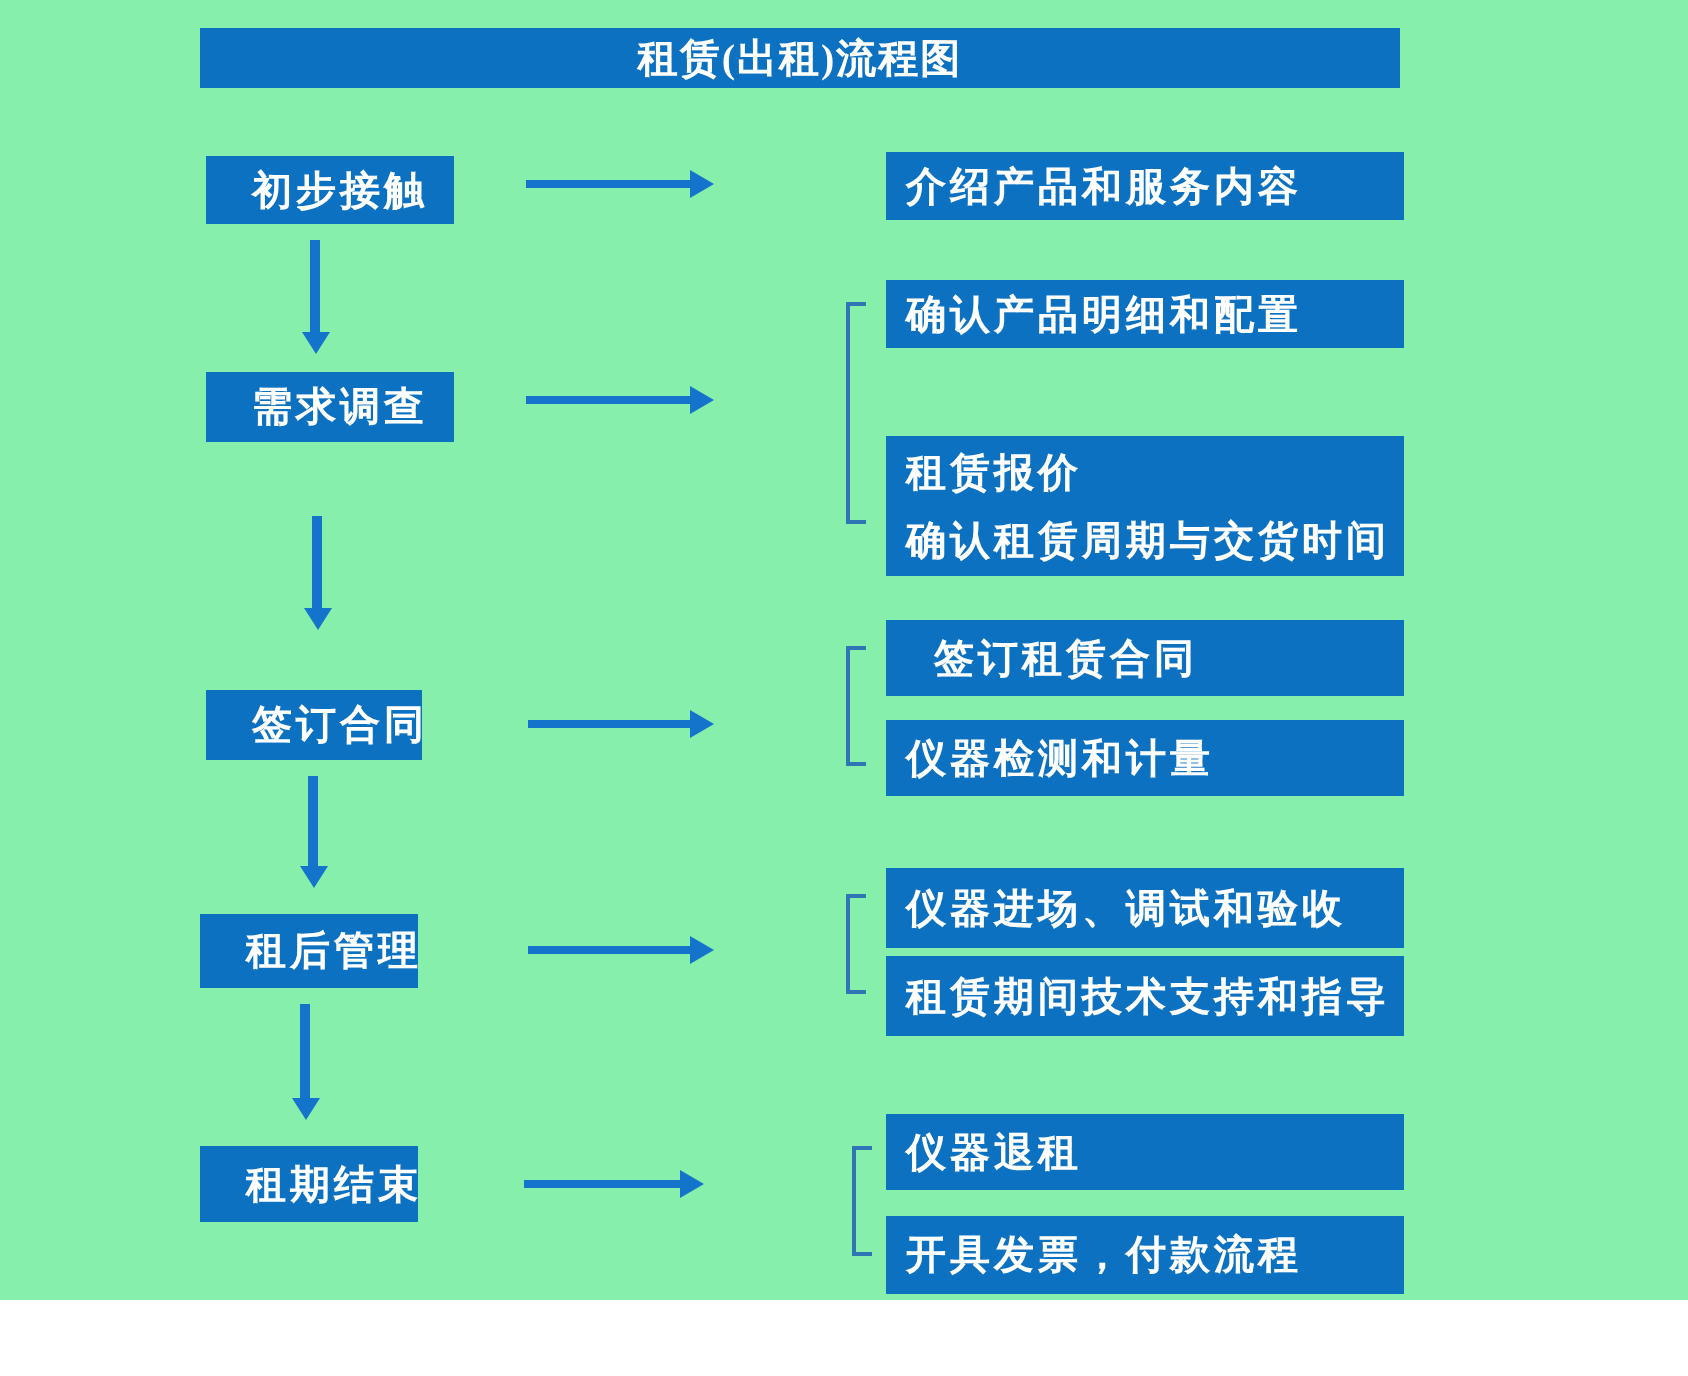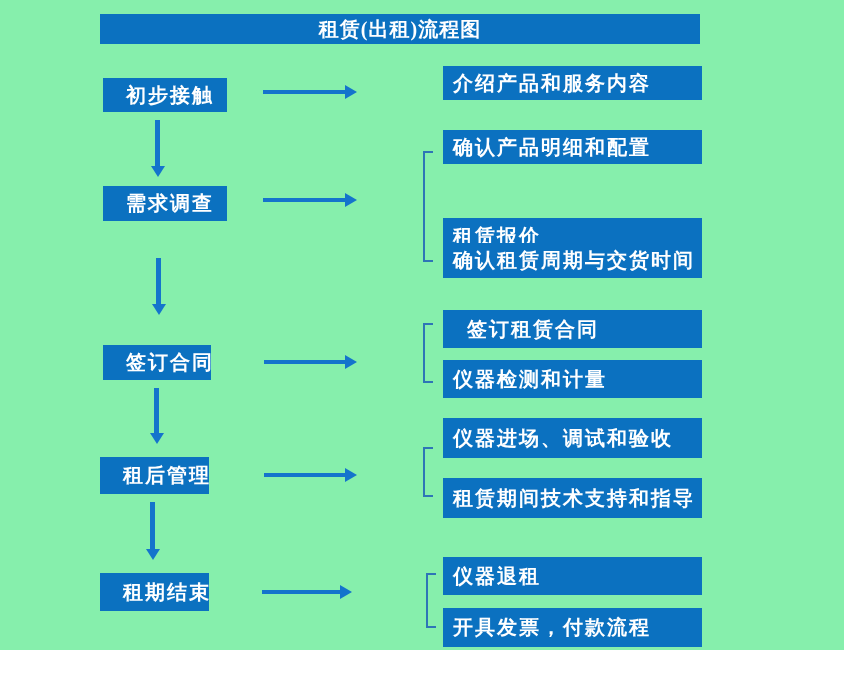--- a/index.html
+++ b/index.html
@@ -63,28 +63,28 @@
   <div class="harrow" style="left:263px;top:198px;width:82px;"></div>
   <div class="harrow" style="left:264px;top:360px;width:81px;"></div>
   <div class="harrow" style="left:264px;top:473px;width:81px;"></div>
   <div class="harrow" style="left:262px;top:590px;width:78px;"></div>
 
   <div class="bracket" style="left:423px;top:151px;height:111px;"></div>
   <div class="bracket" style="left:423px;top:323px;height:60px;"></div>
   <div class="bracket" style="left:423px;top:447px;height:50px;"></div>
   <div class="bracket" style="left:426px;top:573px;height:55px;"></div>
 
-  <div class="box rbox" style="top:66px;height:34px;">介绍产品和服务内容</div>
+  <div class="box rbox" style="top:76px;height:34px;">介绍产品和服务内容</div>
 
-  <div class="box rbox" style="top:130px;height:34px;">确认产品明细和配置</div>
+  <div class="box rbox" style="top:140px;height:34px;">确认产品明细和配置</div>
   <div class="box rbox" style="top:186px;height:36px;margin-top:32px;">租赁报价</div>
-  <div class="box rbox" style="top:243px;height:35px;">确认租赁周期与交货时间</div>
+  <div class="box rbox" style="top:253px;height:35px;">确认租赁周期与交货时间</div>
 
   <div class="box rbox" style="top:310px;height:38px;padding-left:24px;">签订租赁合同</div>
   <div class="box rbox" style="top:360px;height:38px;">仪器检测和计量</div>
 
-  <div class="box rbox" style="top:418px;height:40px;font-family:Liberation Serif, serif;">仪器进场、调试和验收</div>
+  <div class="box rbox" style="top:434px;height:40px;font-family:Liberation Serif, serif;">仪器进场、调试和验收</div>
   <div class="box rbox" style="top:478px;height:40px;">租赁期间技术支持和指导</div>
 
   <div class="box rbox" style="top:557px;height:38px;">仪器退租</div>
   <div class="box rbox" style="top:608px;height:39px;">开具发票，付款流程</div>
 
 </div>
 
 </body></html>

